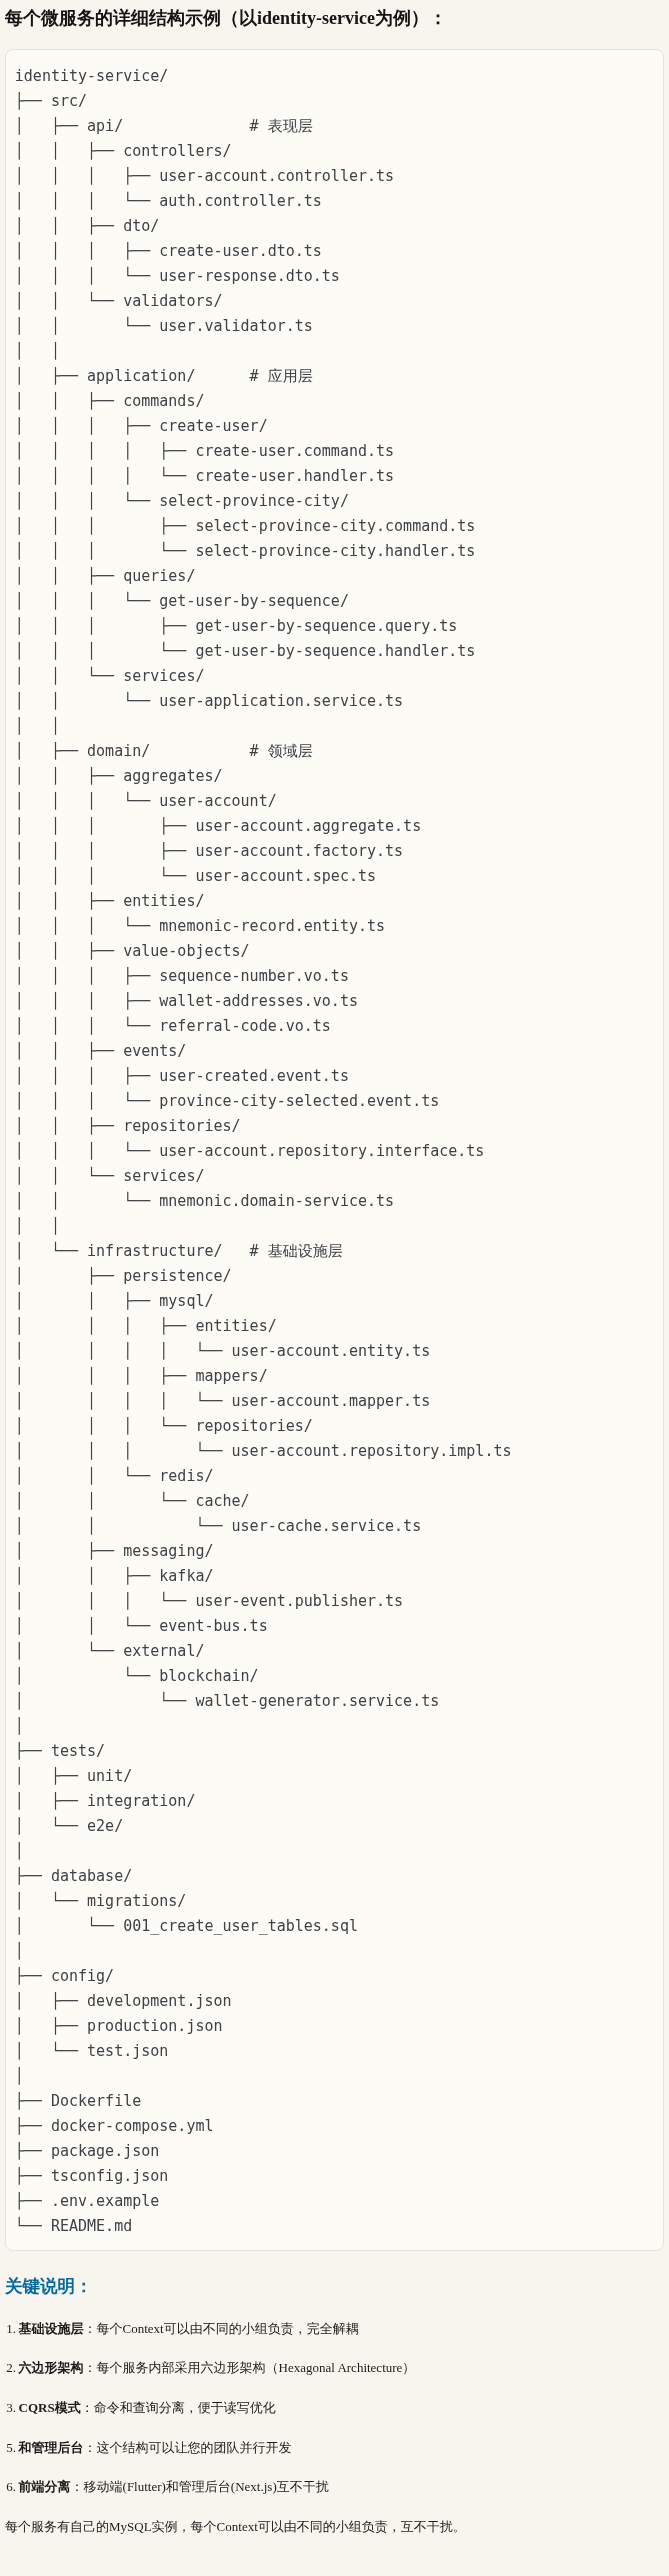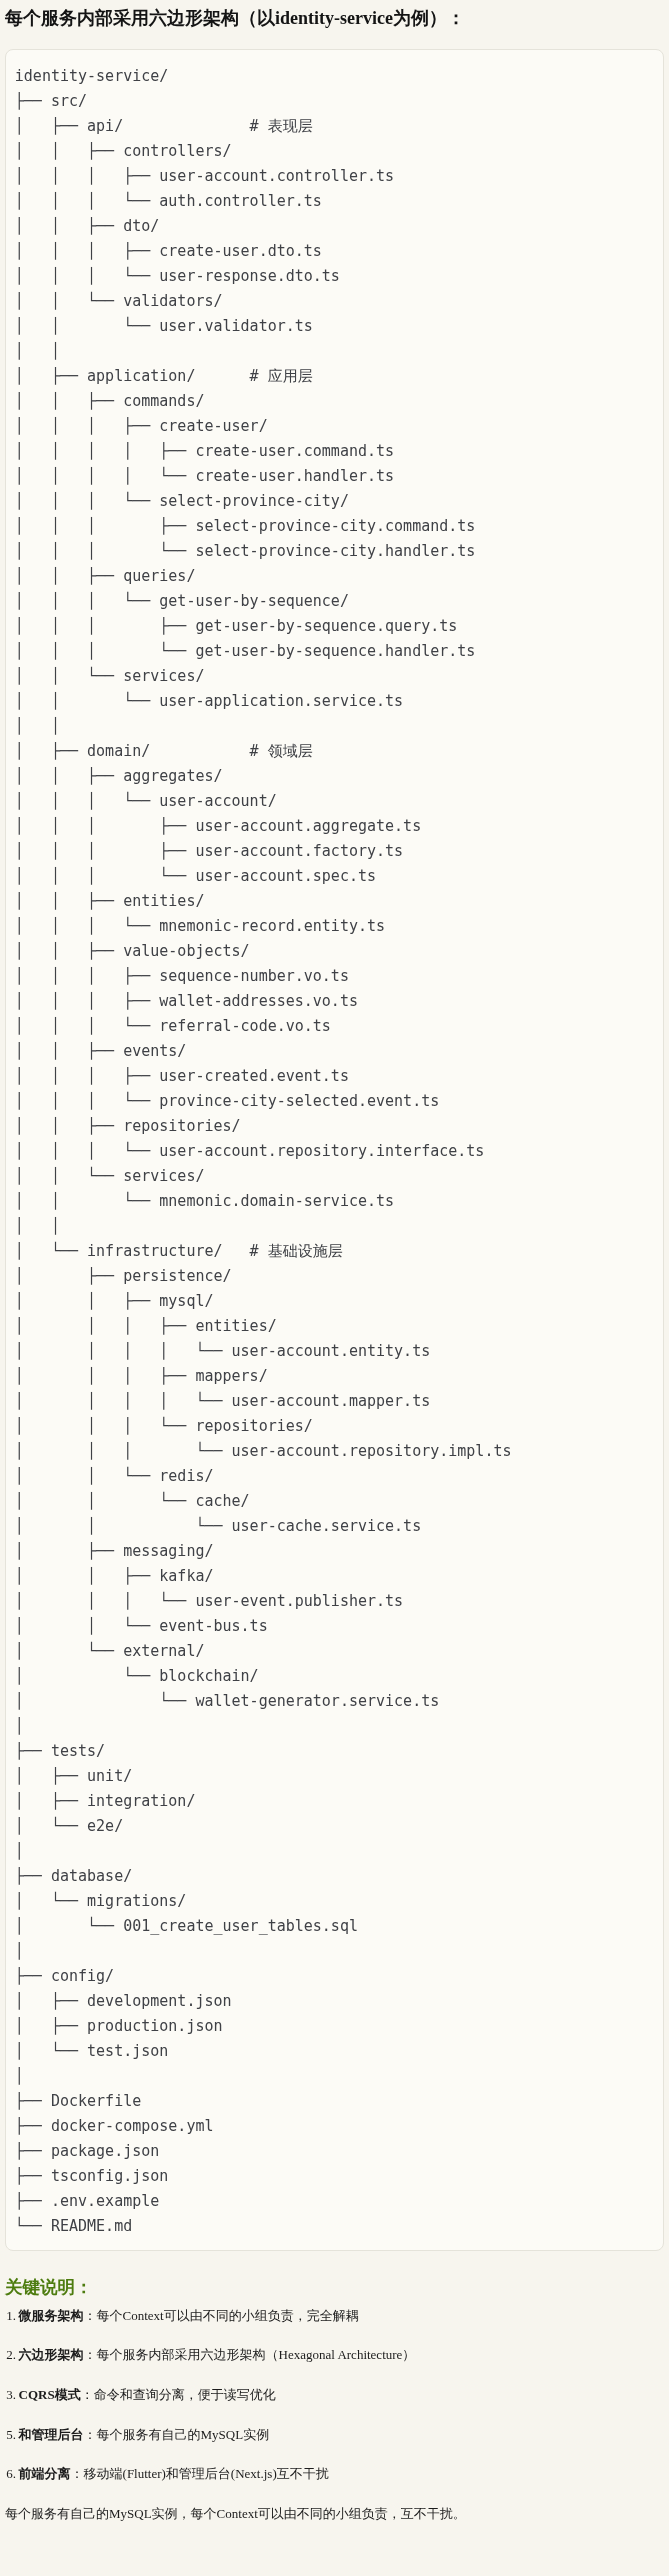--- a/index.html
+++ b/index.html
@@ -39,26 +39,26 @@
   .code-block pre{
     margin:0;
     padding:13.8px 7.5px 11.3px 8.8px;
     font-family:"DejaVu Sans Mono", monospace;
     font-size:15px;
     line-height:25px;
     color:var(--code_text);
     white-space:pre;
   }
   .notes-heading{
-    margin:24px 0 6px 0;
-    font-family:Liberation Serif, serif;
+    margin:24px 0 19px 0;
+    font-family:Liberation Mono, monospace;
     font-size:17.5px;
     line-height:25px;
     font-weight:bold;
-    color:#4d7c0f;
+    color:#0369a1;
   }
   ol.notes-list{
     list-style:none;
     margin:0;
     padding:0;
   }
   ol.notes-list li{
     font-size:13px;
     line-height:19px;
     margin:0 0 20.6px 1.3px;
@@ -70,21 +70,21 @@
     margin:20.6px 0 0 0;
     font-size:13px;
     line-height:19px;
   }
 </style>
 </head>
 <body>
 
 <div class="doc">
 
-  <p class="page-title">每个服务内部采用六边形架构（以identity-service为例）：</p>
+  <p class="page-title">每个微服务的详细结构示例（以identity-service为例）：</p>
 
   <div class="code-block">
     <pre>identity-service/
 ├── src/
 │   ├── api/              # 表现层
 │   │   ├── controllers/
 │   │   │   ├── user-account.controller.ts
 │   │   │   └── auth.controller.ts
 │   │   ├── dto/
 │   │   │   ├── create-user.dto.ts
@@ -165,23 +165,23 @@
 ├── docker-compose.yml
 ├── package.json
 ├── tsconfig.json
 ├── .env.example
 └── README.md</pre>
   </div>
 
   <p class="notes-heading">关键说明：</p>
 
   <ol class="notes-list">
-    <li><span class="num">1.</span><strong>微服务架构</strong><span>：每个Context可以由不同的小组负责，完全解耦</span></li>
+    <li><span class="num">1.</span><strong>基础设施层</strong><span>：每个Context可以由不同的小组负责，完全解耦</span></li>
     <li><span class="num">2.</span><strong>六边形架构</strong><span>：每个服务内部采用六边形架构（Hexagonal Architecture）</span></li>
     <li><span class="num">3.</span><strong>CQRS模式</strong><span>：命令和查询分离，便于读写优化</span></li>
-    <li><span class="num">5.</span><strong>和管理后台</strong><span>：每个服务有自己的MySQL实例</span></li>
+    <li><span class="num">5.</span><strong>和管理后台</strong><span>：这个结构可以让您的团队并行开发</span></li>
     <li><span class="num">6.</span><strong>前端分离</strong><span>：移动端(Flutter)和管理后台(Next.js)互不干扰</span></li>
   </ol>
 
   <p class="closing">每个服务有自己的MySQL实例，每个Context可以由不同的小组负责，互不干扰。</p>
 
 </div>
 
 
 </body></html>

